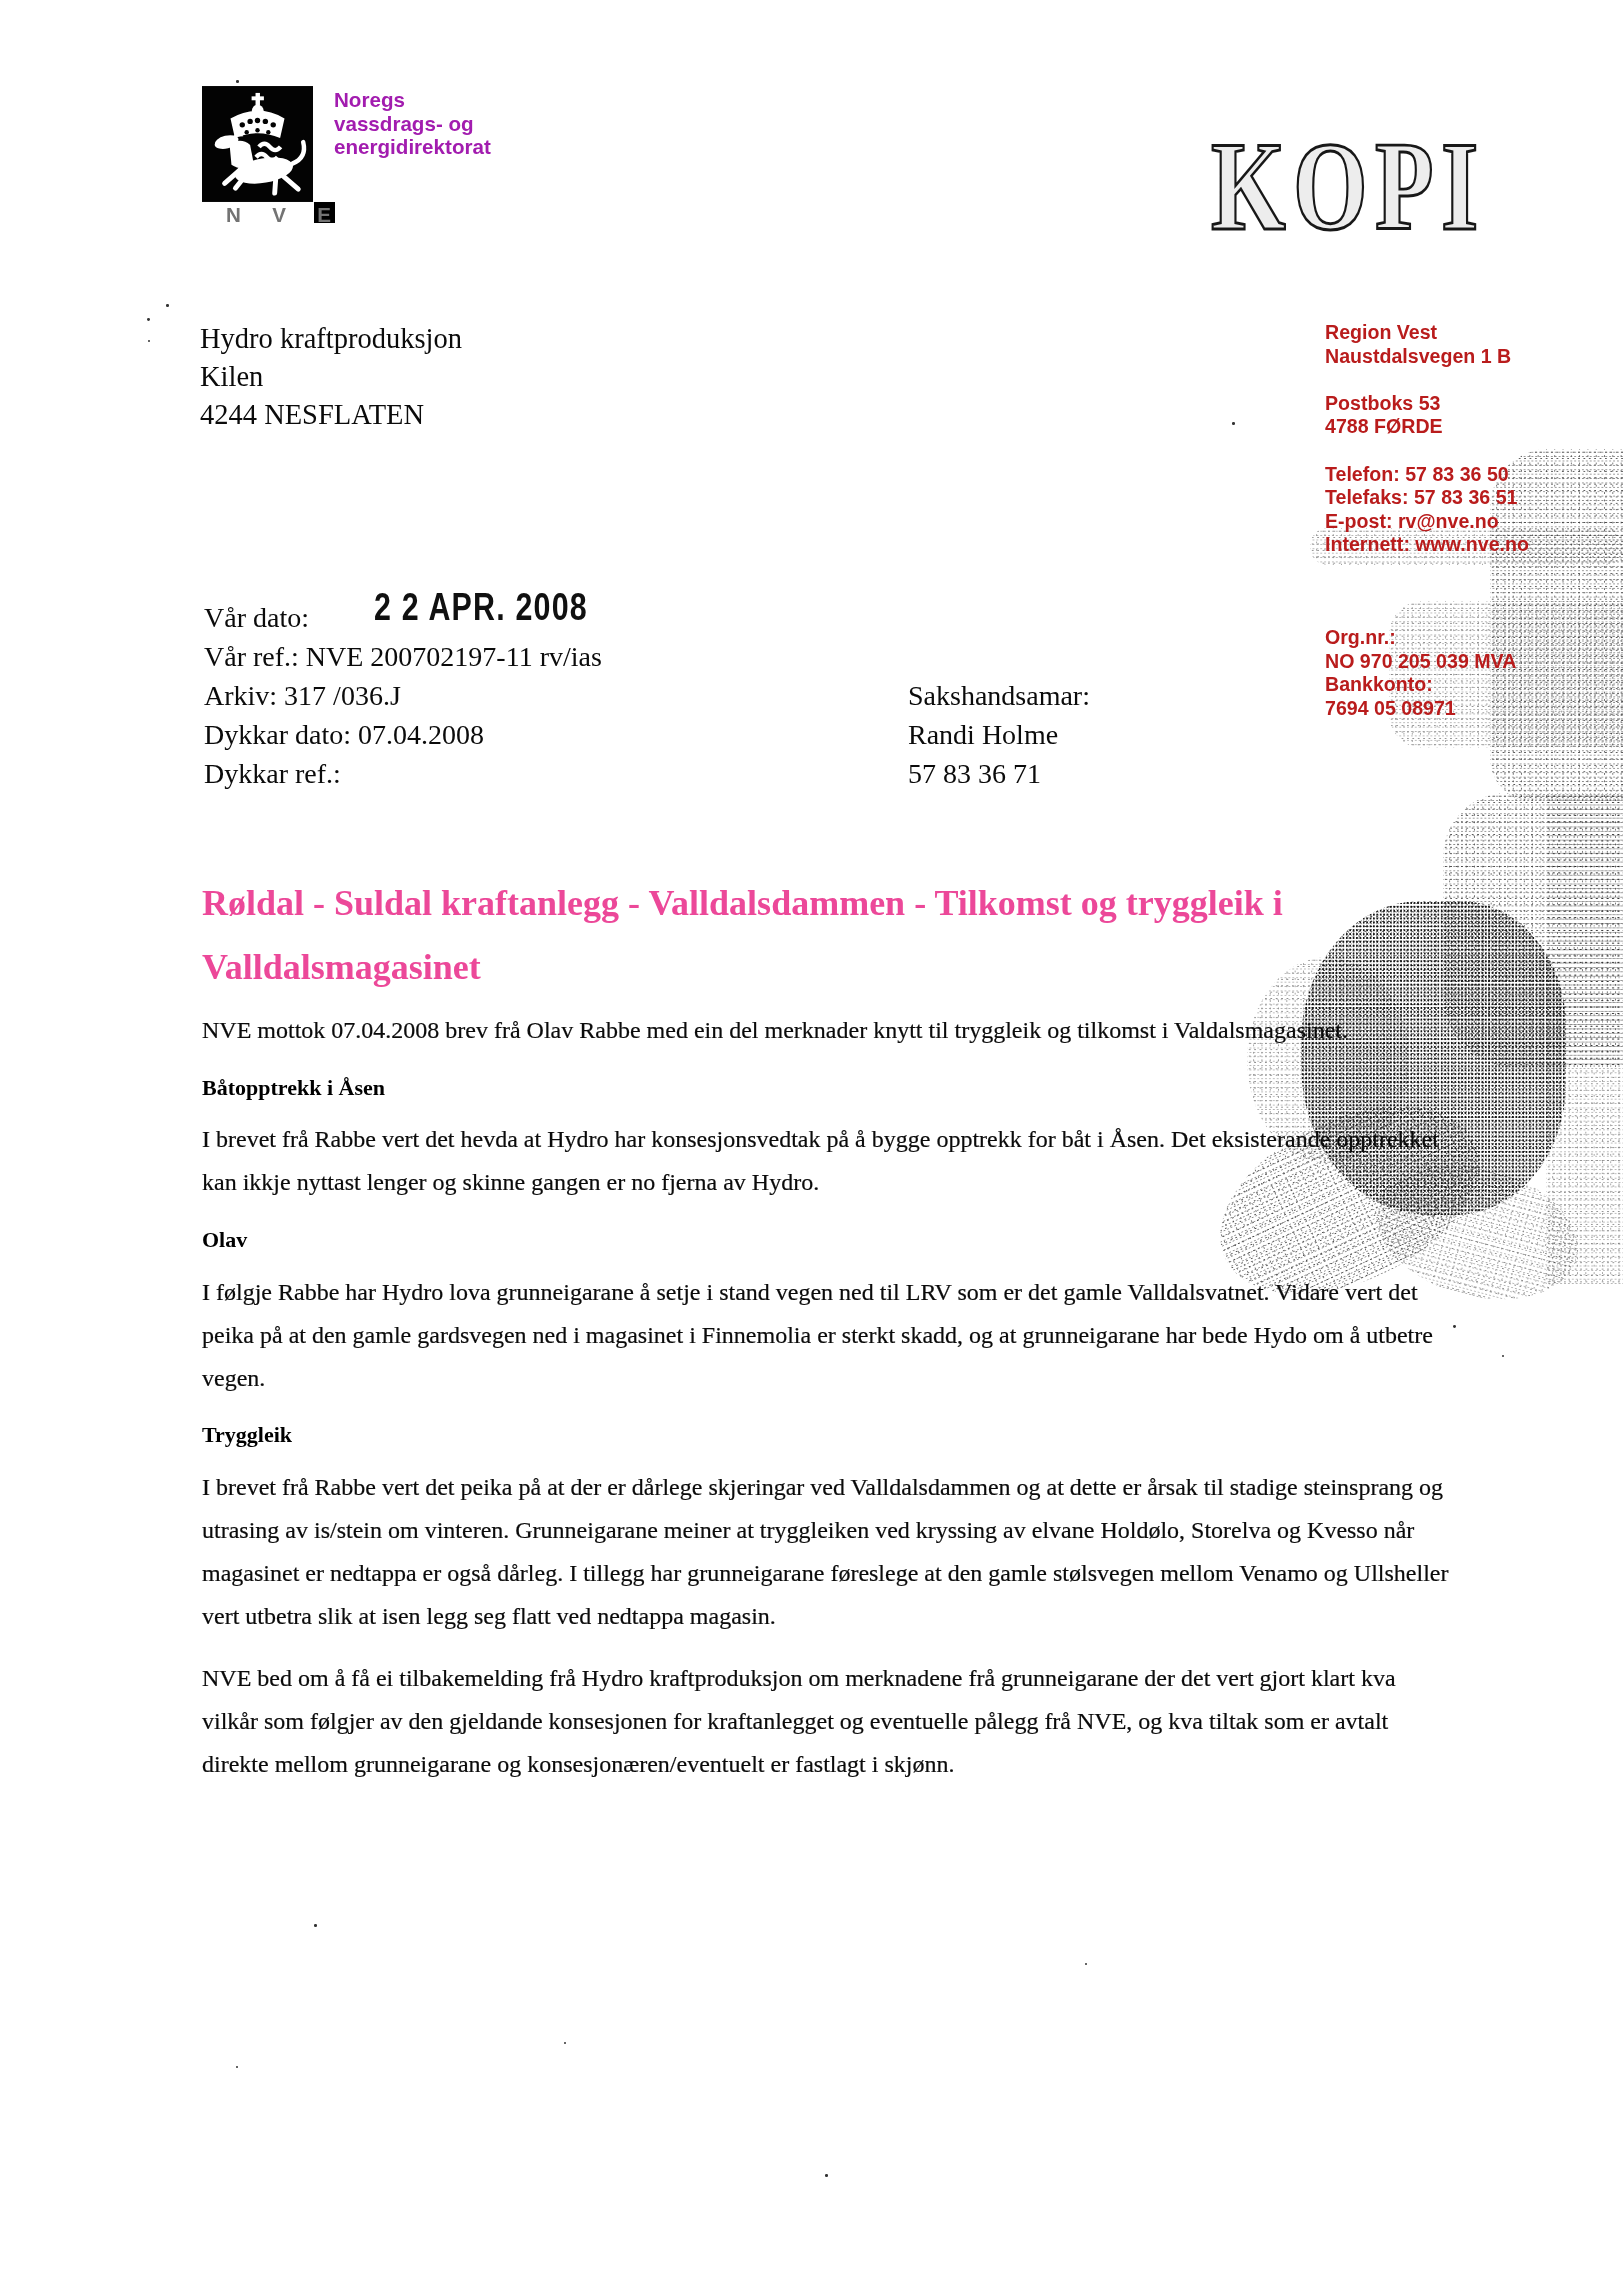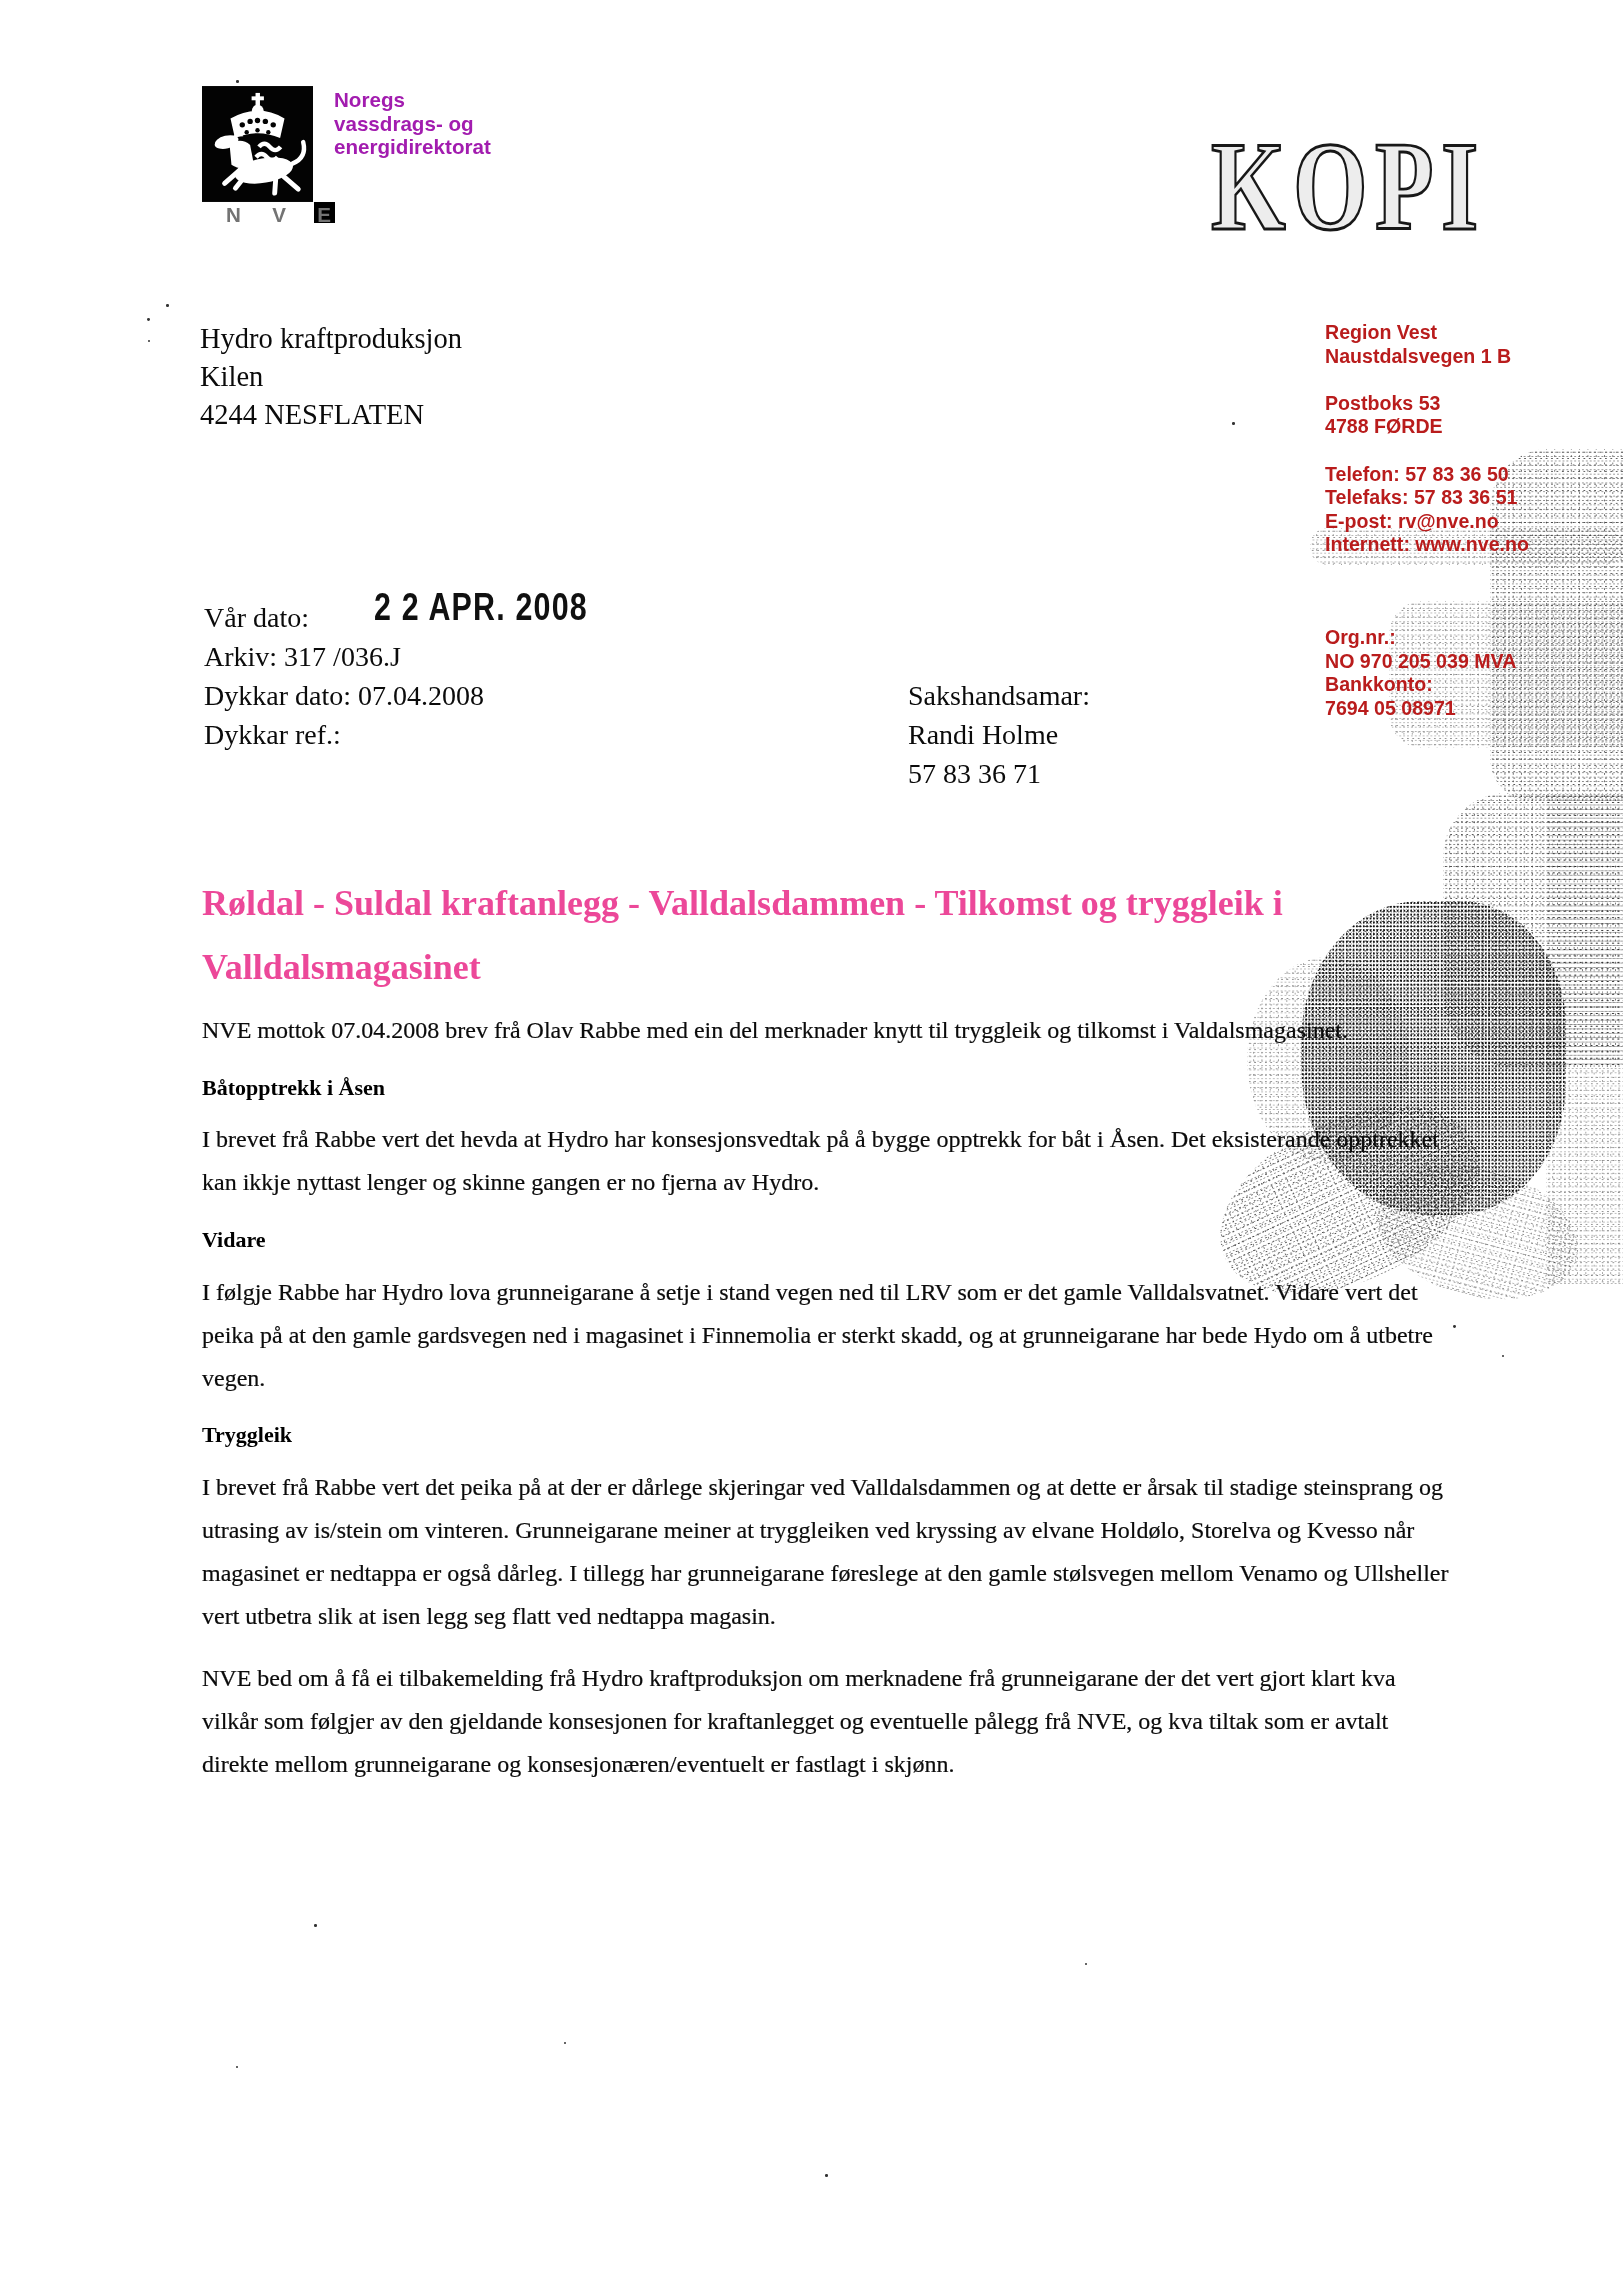--- a/index.html
+++ b/index.html
@@ -131,40 +131,41 @@
   <div>E-post: rv@nve.no</div>
   <div class="gap2">Internett: www.nve.no</div>
   <div>Org.nr.:</div>
   <div>NO 970 205 039 MVA</div>
   <div>Bankkonto:</div>
   <div>7694 05 08971</div>
 </div>
 
 <div class="abs txt" id="refblock">
   <div>Vår dato:</div>
+  <div>Vår ref.: NVE 200702197-11 rv/ias</div>
   <div>Arkiv: 317 /036.J</div>
   <div>Dykkar dato: 07.04.2008</div>
   <div>Dykkar ref.:</div>
 </div>
 <div class="abs txt" id="date-stamp">2 2 APR. 2008</div>
 
 <div class="abs txt" id="caseworker">
   <div>Sakshandsamar:</div>
   <div>Randi Holme</div>
   <div>57 83 36 71</div>
 </div>
 
 <div class="abs txt" id="letter">
   <h1>Røldal - Suldal kraftanlegg - Valldalsdammen - Tilkomst og tryggleik i Valldalsmagasinet</h1>
   <p class="para">NVE mottok 07.04.2008 brev frå Olav Rabbe med ein del merknader knytt til tryggleik og tilkomst i Valdalsmagasinet.</p>
 
   <h2>Båtopptrekk i Åsen</h2>
   <p class="para">I brevet frå Rabbe vert det hevda at Hydro har konsesjonsvedtak på å bygge opptrekk for båt i Åsen. Det eksisterande opptrekket kan ikkje nyttast lenger og skinne gangen er no fjerna av Hydro.</p>
 
-  <h2>Vidare</h2>
+  <h2>Olav</h2>
   <p class="para">I følgje Rabbe har Hydro lova grunneigarane å setje i stand vegen ned til LRV som er det gamle Valldalsvatnet. Vidare vert det peika på at den gamle gardsvegen ned i magasinet i Finnemolia er sterkt skadd, og at grunneigarane har bede Hydo om å utbetre vegen.</p>
 
   <h2>Tryggleik</h2>
   <p class="para">I brevet frå Rabbe vert det peika på at der er dårlege skjeringar ved Valldalsdammen og at dette er årsak til stadige steinsprang og utrasing av is/stein om vinteren. Grunneigarane meiner at tryggleiken ved kryssing av elvane Holdølo, Storelva og Kvesso når magasinet er nedtappa er også dårleg. I tillegg har grunneigarane føreslege at den gamle stølsvegen mellom Venamo og Ullsheller vert utbetra slik at isen legg seg flatt ved nedtappa magasin.</p>
 
   <p class="para">NVE bed om å få ei tilbakemelding frå Hydro kraftproduksjon om merknadene frå grunneigarane der det vert gjort klart kva vilkår som følgjer av den gjeldande konsesjonen for kraftanlegget og eventuelle pålegg frå NVE, og kva tiltak som er avtalt direkte mellom grunneigarane og konsesjonæren/eventuelt er fastlagt i skjønn.</p>
 </div>
 
 <div class="noise mid" style="left:1490px;top:449px;width:133px;height:353px;border-radius:59px 0 0 44px;"></div>
 <div class="noise light" style="left:1310px;top:528px;width:314px;height:37px;border-radius:17.7px;"></div>

